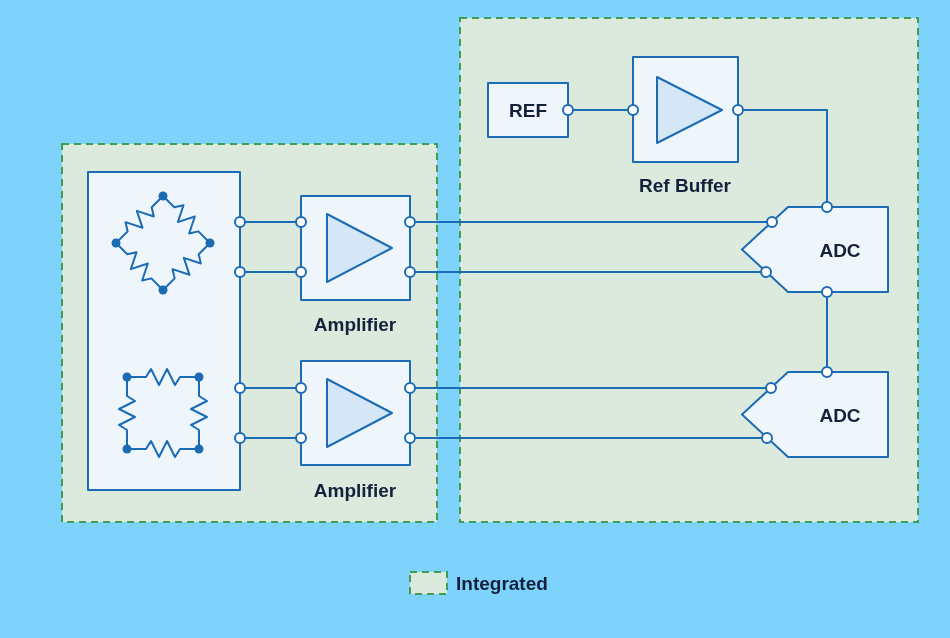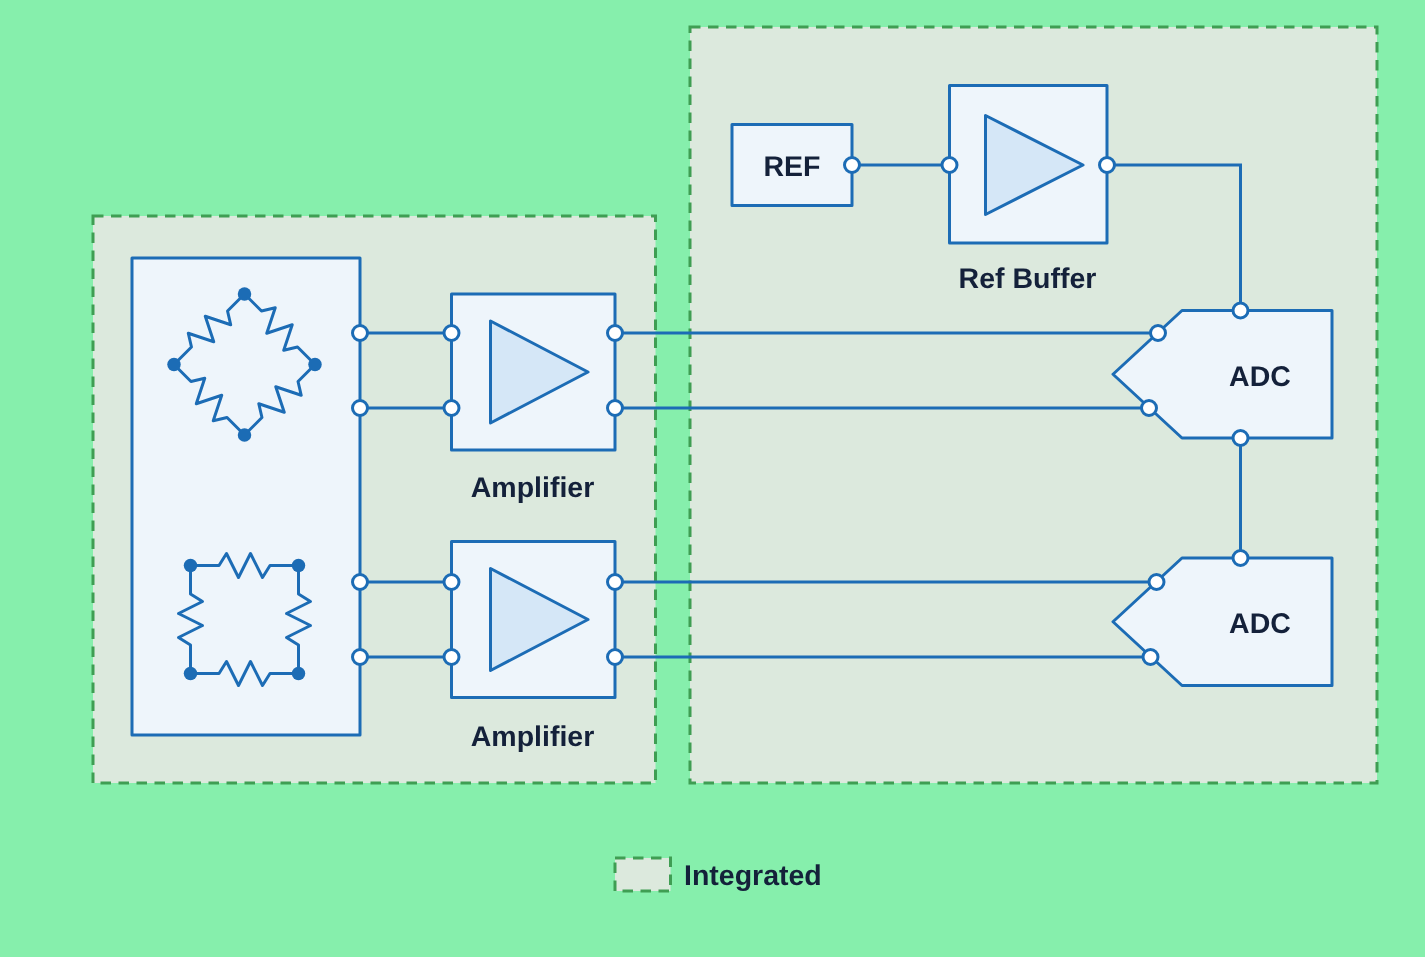--- a/index.html
+++ b/index.html
@@ -4,21 +4,21 @@
 <style>
   :root{
     --green-border:#3f9e53;
     --green-fill:#dce9dd;
     --blue:#1c6cb5;
     --block-fill:#eef5fb;
     --triangle-fill:#d5e7f7;
     --text:#14213a;
   }
   html,body{margin:0;padding:0;background:#ffffff;}
-  .canvas{position:relative;width:950px;height:638px;background:#86efac;overflow:hidden;}
+  .canvas{position:relative;width:950px;height:638px;background:#7dd3fc;overflow:hidden;}
   svg{position:absolute;left:0;top:0;}
   .green-zone{fill:var(--green-fill);stroke:var(--green-border);stroke-width:2;stroke-dasharray:7 5;}
   .block{fill:var(--block-fill);stroke:var(--blue);stroke-width:2;stroke-linejoin:round;}
   .triangle{fill:var(--triangle-fill);stroke:var(--blue);stroke-width:2;stroke-linejoin:round;}
   .wire{stroke:var(--blue);stroke-width:2;fill:none;}
   .res{stroke:var(--blue);stroke-width:2;fill:none;stroke-linejoin:round;}
   .terminal{fill:#ffffff;stroke:var(--blue);stroke-width:2;}
   .dot{fill:var(--blue);stroke:none;}
   .label{font-family:"Liberation Sans",sans-serif;font-weight:bold;font-size:19px;fill:var(--text);}
 </style>

